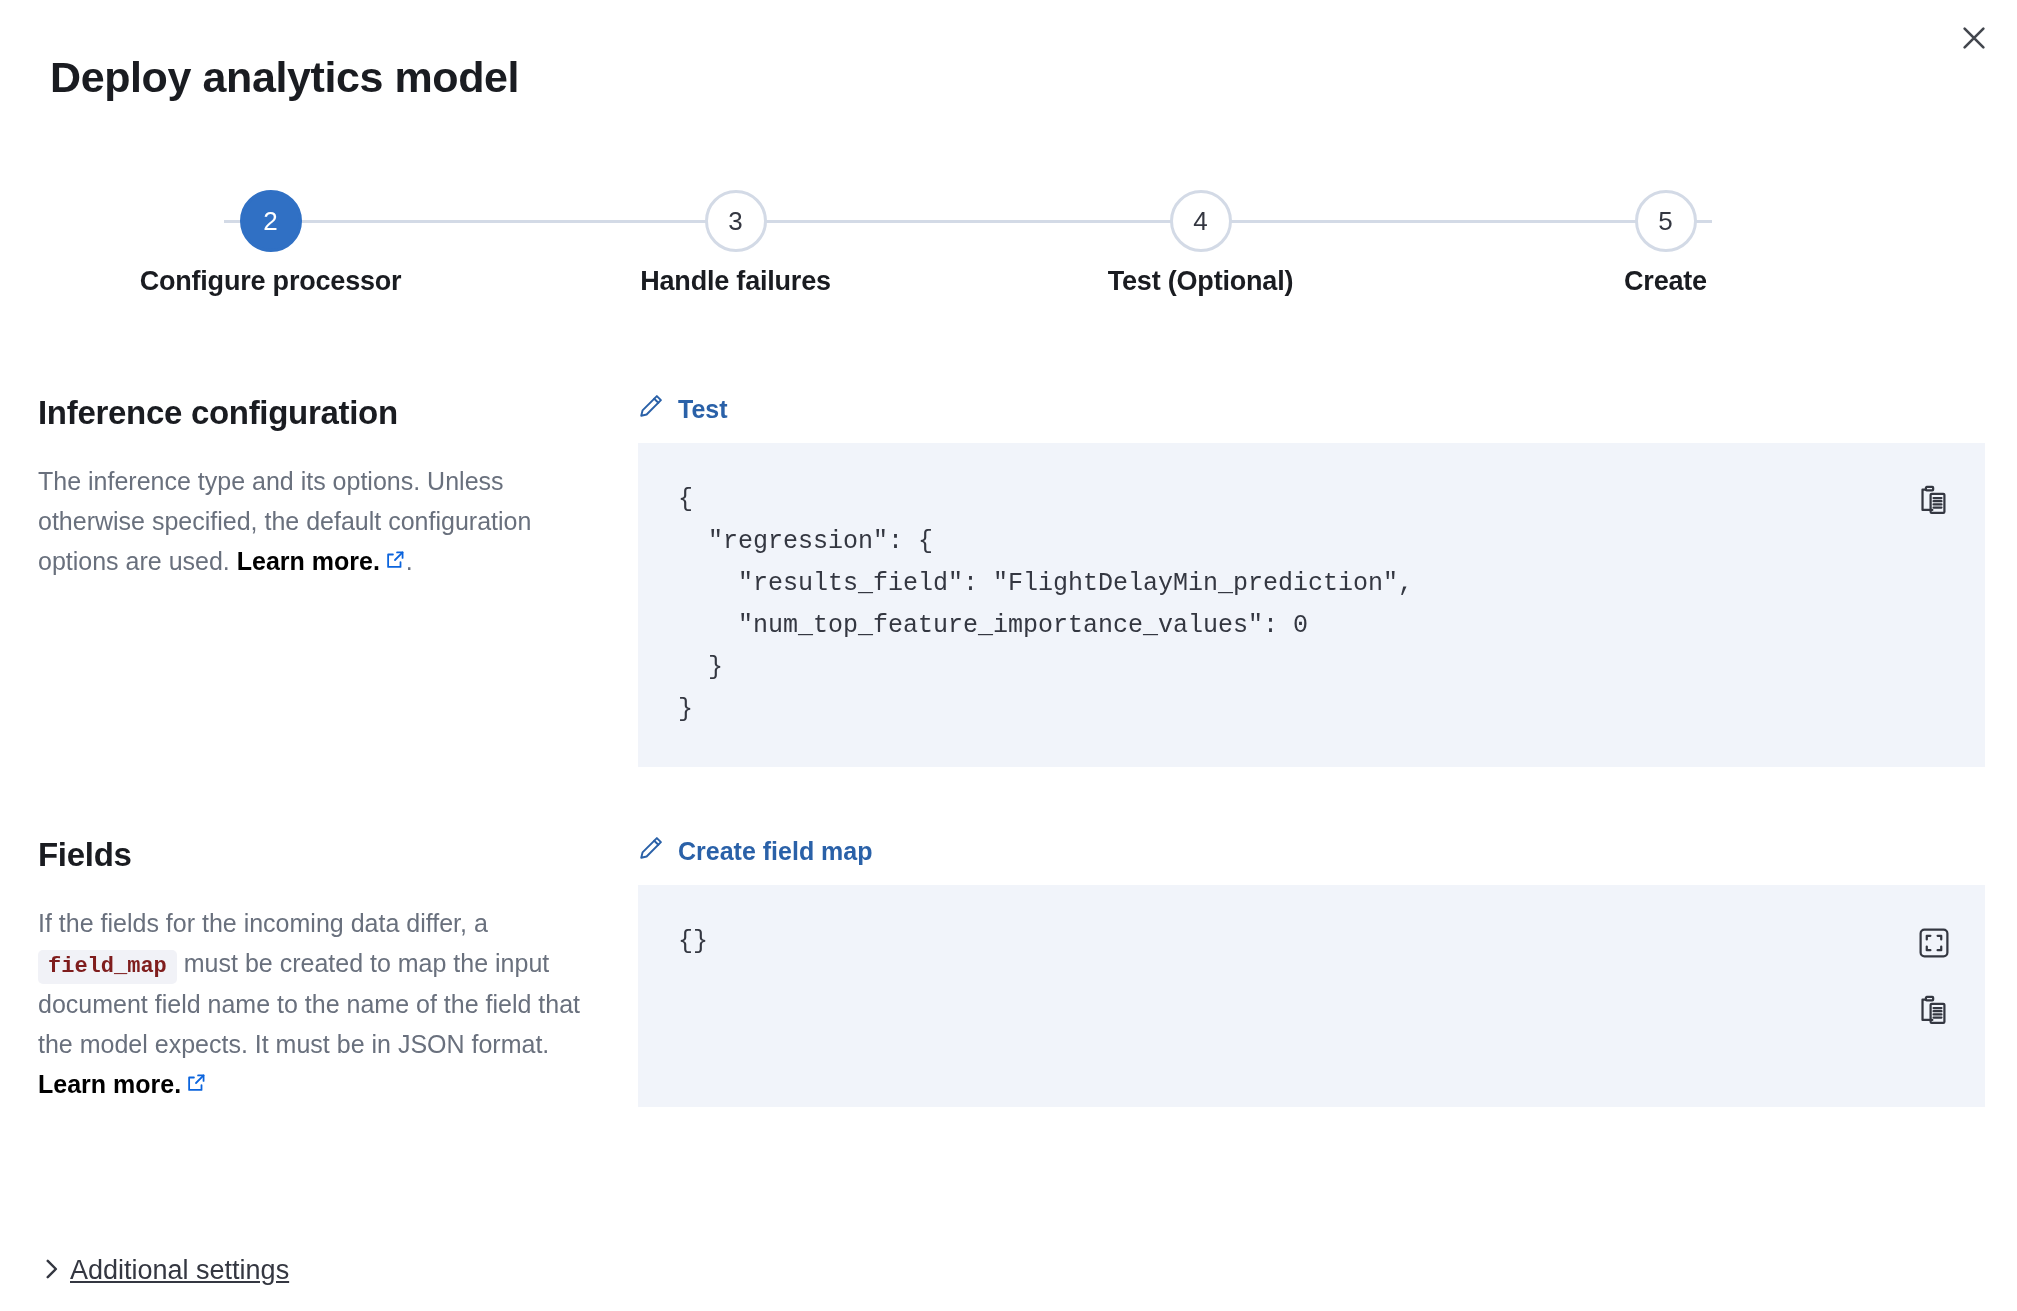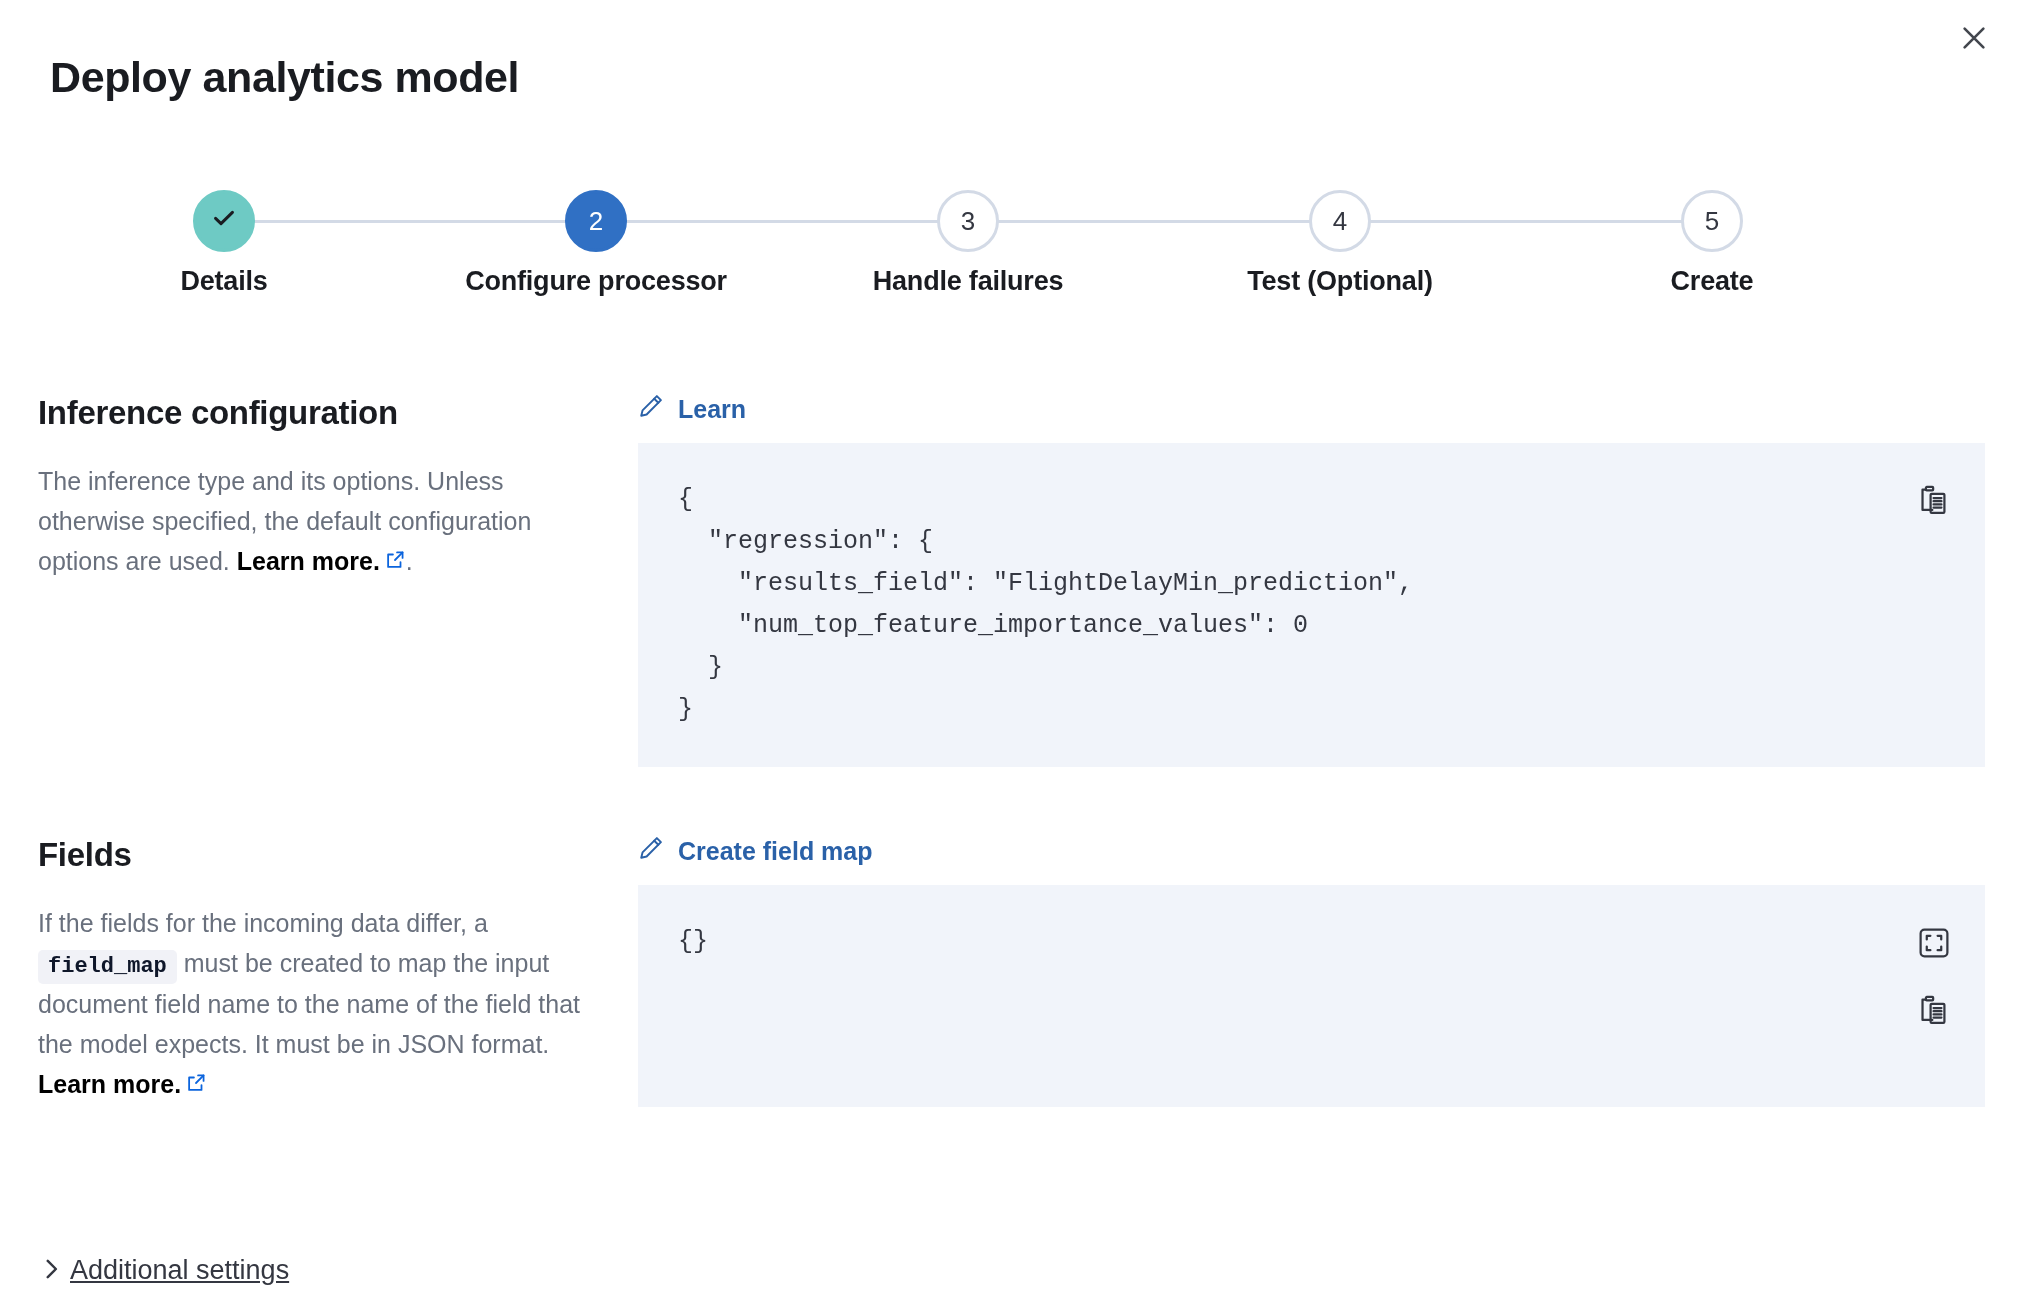--- a/index.html
+++ b/index.html
@@ -161,21 +161,21 @@
     display: inline-block;
     vertical-align: -1px;
     margin-left: 4px;
   }
   .code-chip {
     display: inline-block;
     font-family: "Liberation Mono", monospace;
     font-size: 22px;
     font-weight: 700;
     background: #f1f2f7;
-    color: #0f172a;
+    color: #7f1d1d;
     border-radius: 5px;
     padding: 3px 10px;
     line-height: 28px;
   }
 
   
   .action-link {
     display: inline-flex;
     align-items: center;
     gap: 14px;
@@ -262,30 +262,20 @@
 
 <h1 class="modal-title">Deploy analytics model</h1>
 
 <div class="stepper">
   <div class="connector" style="left:186px; width:372px;"></div>
   <div class="connector" style="left:558px; width:372px;"></div>
   <div class="connector" style="left:930px; width:372px;"></div>
   <div class="connector" style="left:1302px; width:372px;"></div>
 
   <div class="step-track">
-    <div class="step-col">
-      <div class="step-circle complete">
-        <span>
-          <svg width="30" height="30" viewBox="0 0 16 16" fill="none" stroke="#1a1c21" stroke-width="1.6" stroke-linecap="round" stroke-linejoin="round">
-            <path d="M3.5 8.2 L6.4 11 L12.5 5"></path>
-          </svg>
-        </span>
-      </div>
-      <div class="step-label">Details</div>
-    </div>
 
     <div class="step-col">
       <div class="step-circle current">2</div>
       <div class="step-label">Configure processor</div>
     </div>
 
     <div class="step-col">
       <div class="step-circle">3</div>
       <div class="step-label">Handle failures</div>
     </div>
@@ -315,21 +305,21 @@
     </div>
 
     <div class="section-right">
       <button class="action-link">
         <span>
           <svg width="26" height="26" viewBox="0 0 16 16" fill="none" stroke="#2a61a8" stroke-width="1.2" stroke-linecap="round" stroke-linejoin="round">
             <path d="M11.6 1.9 L14.1 4.4 L5.3 13.2 L2 14 L2.8 10.7 Z"></path>
             <path d="M10 3.5 L12.5 6"></path>
           </svg>
         </span>
-        <span>Learn</span>
+        <span>Test</span>
       </button>
 
       <div class="code-block">
         <pre>{
   "regression": {
     "results_field": "FlightDelayMin_prediction",
     "num_top_feature_importance_values": 0
   }
 }</pre>
         <div class="code-actions">

